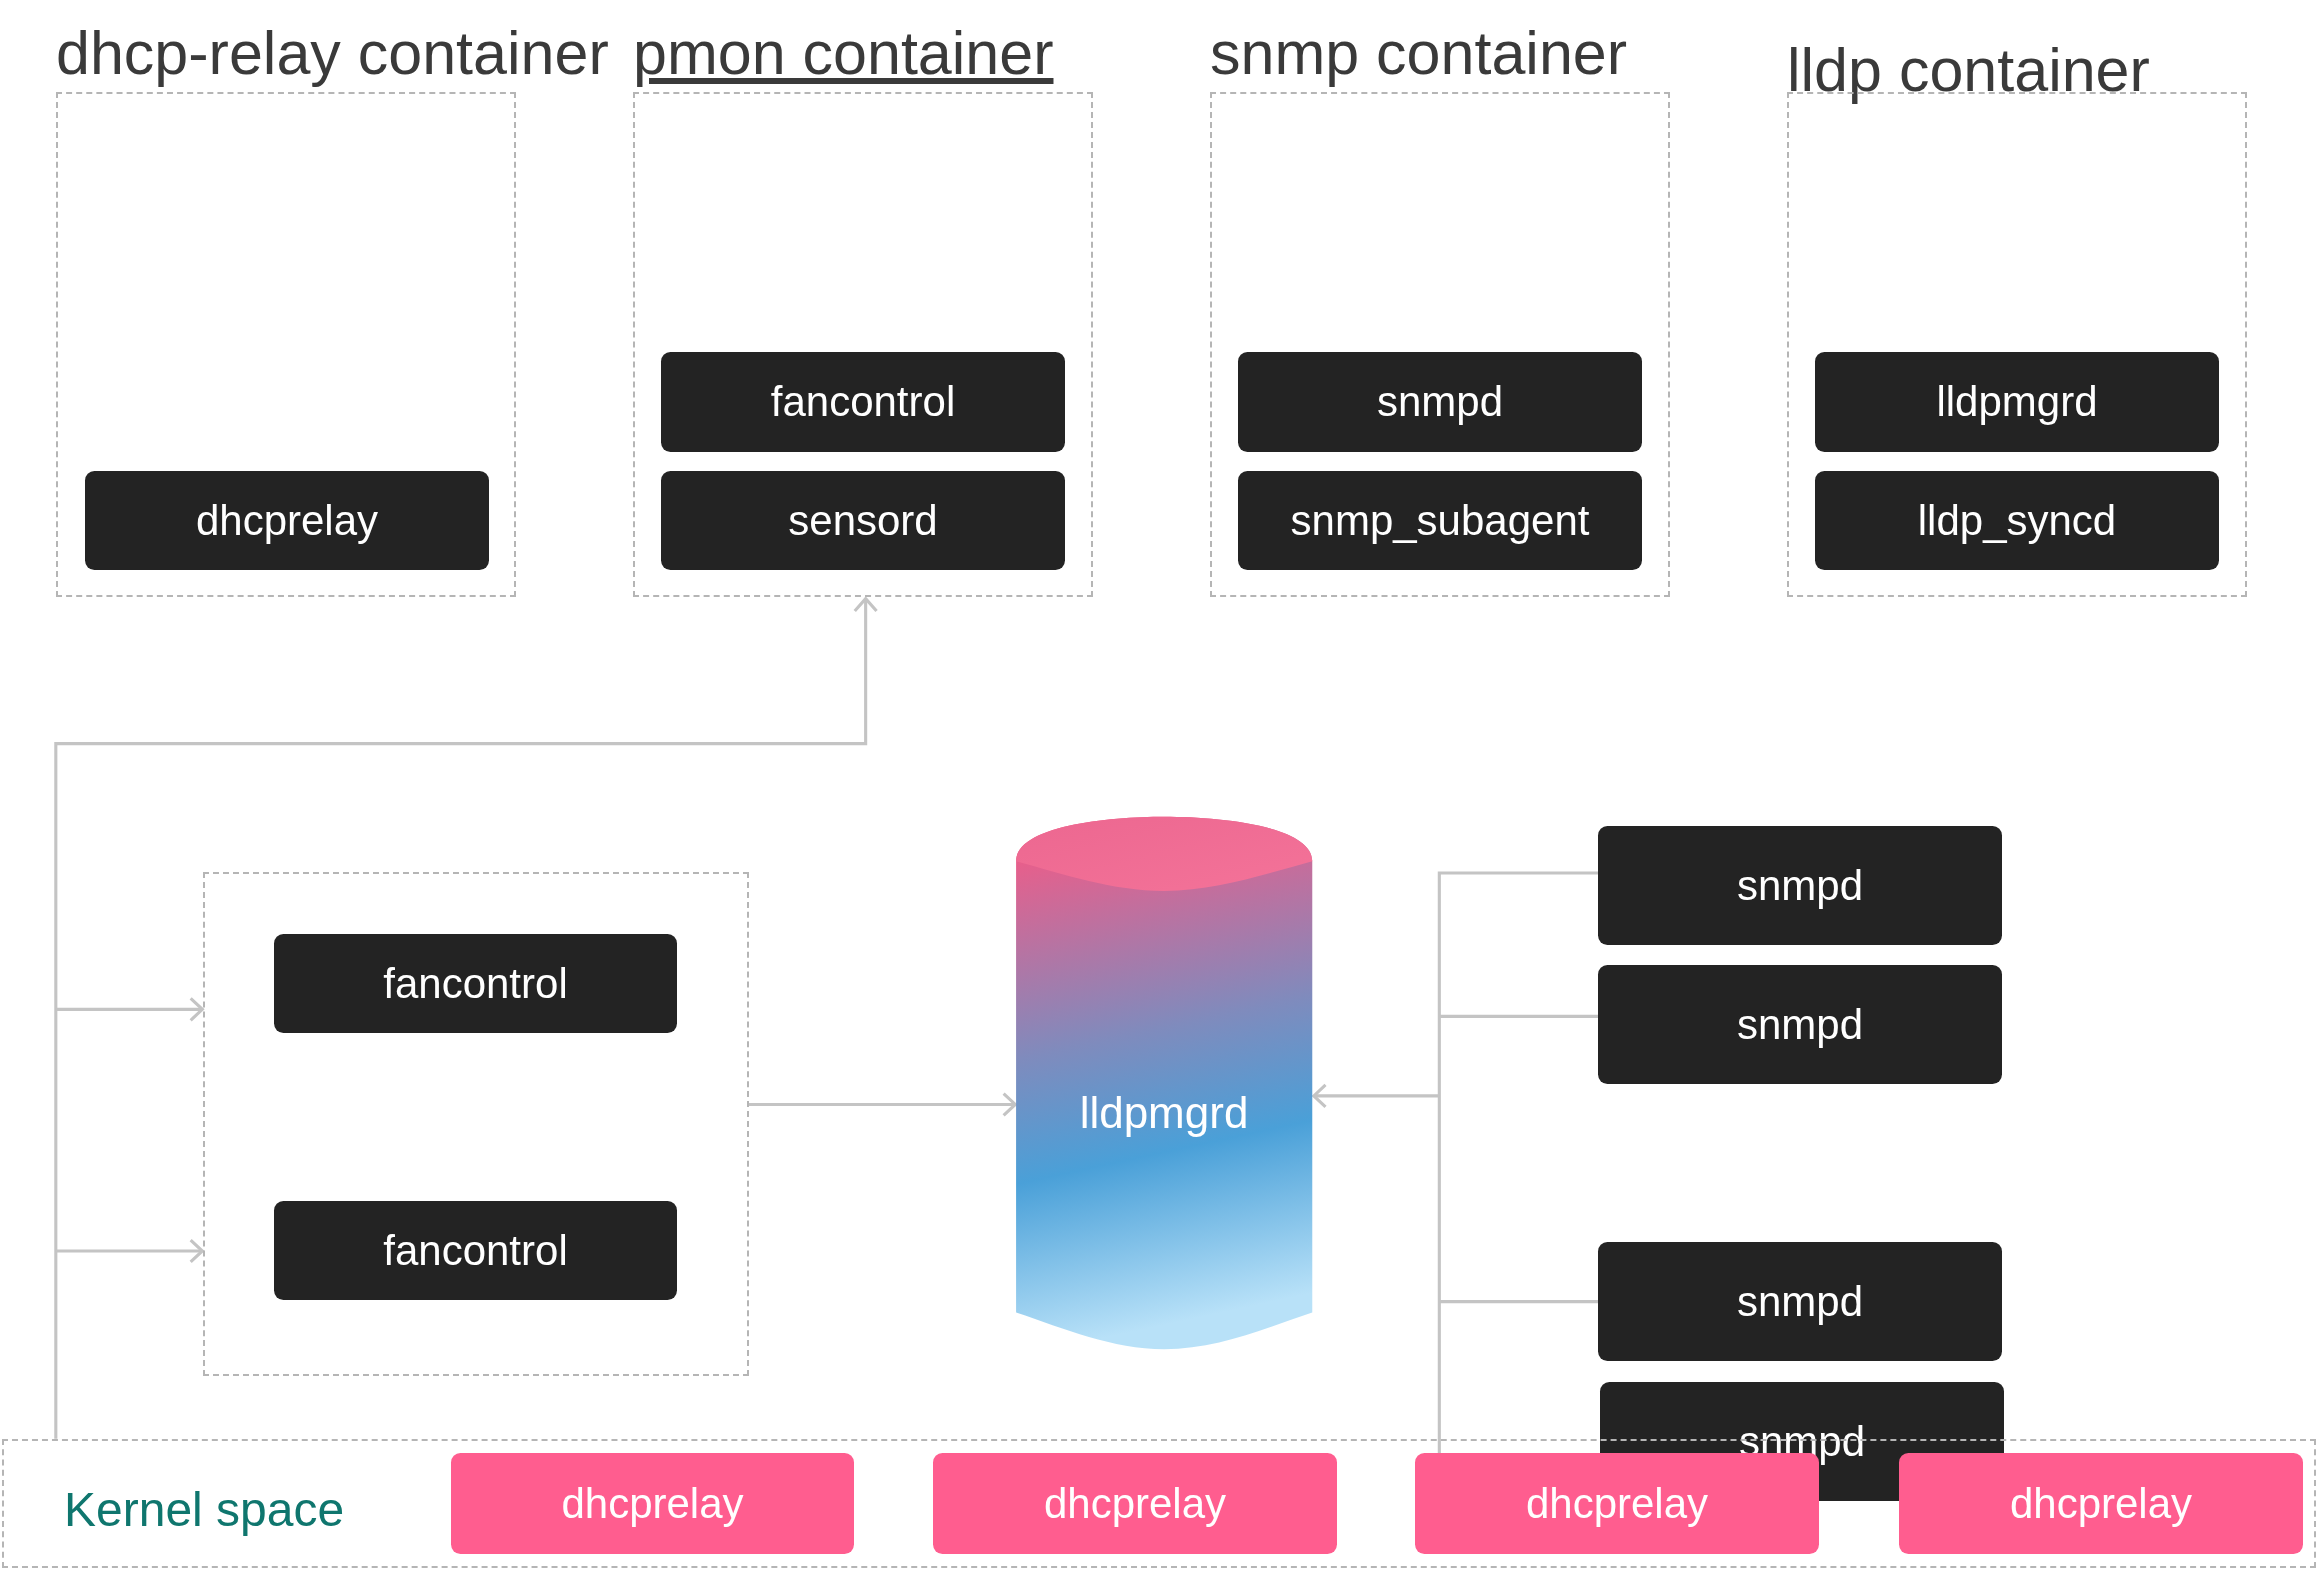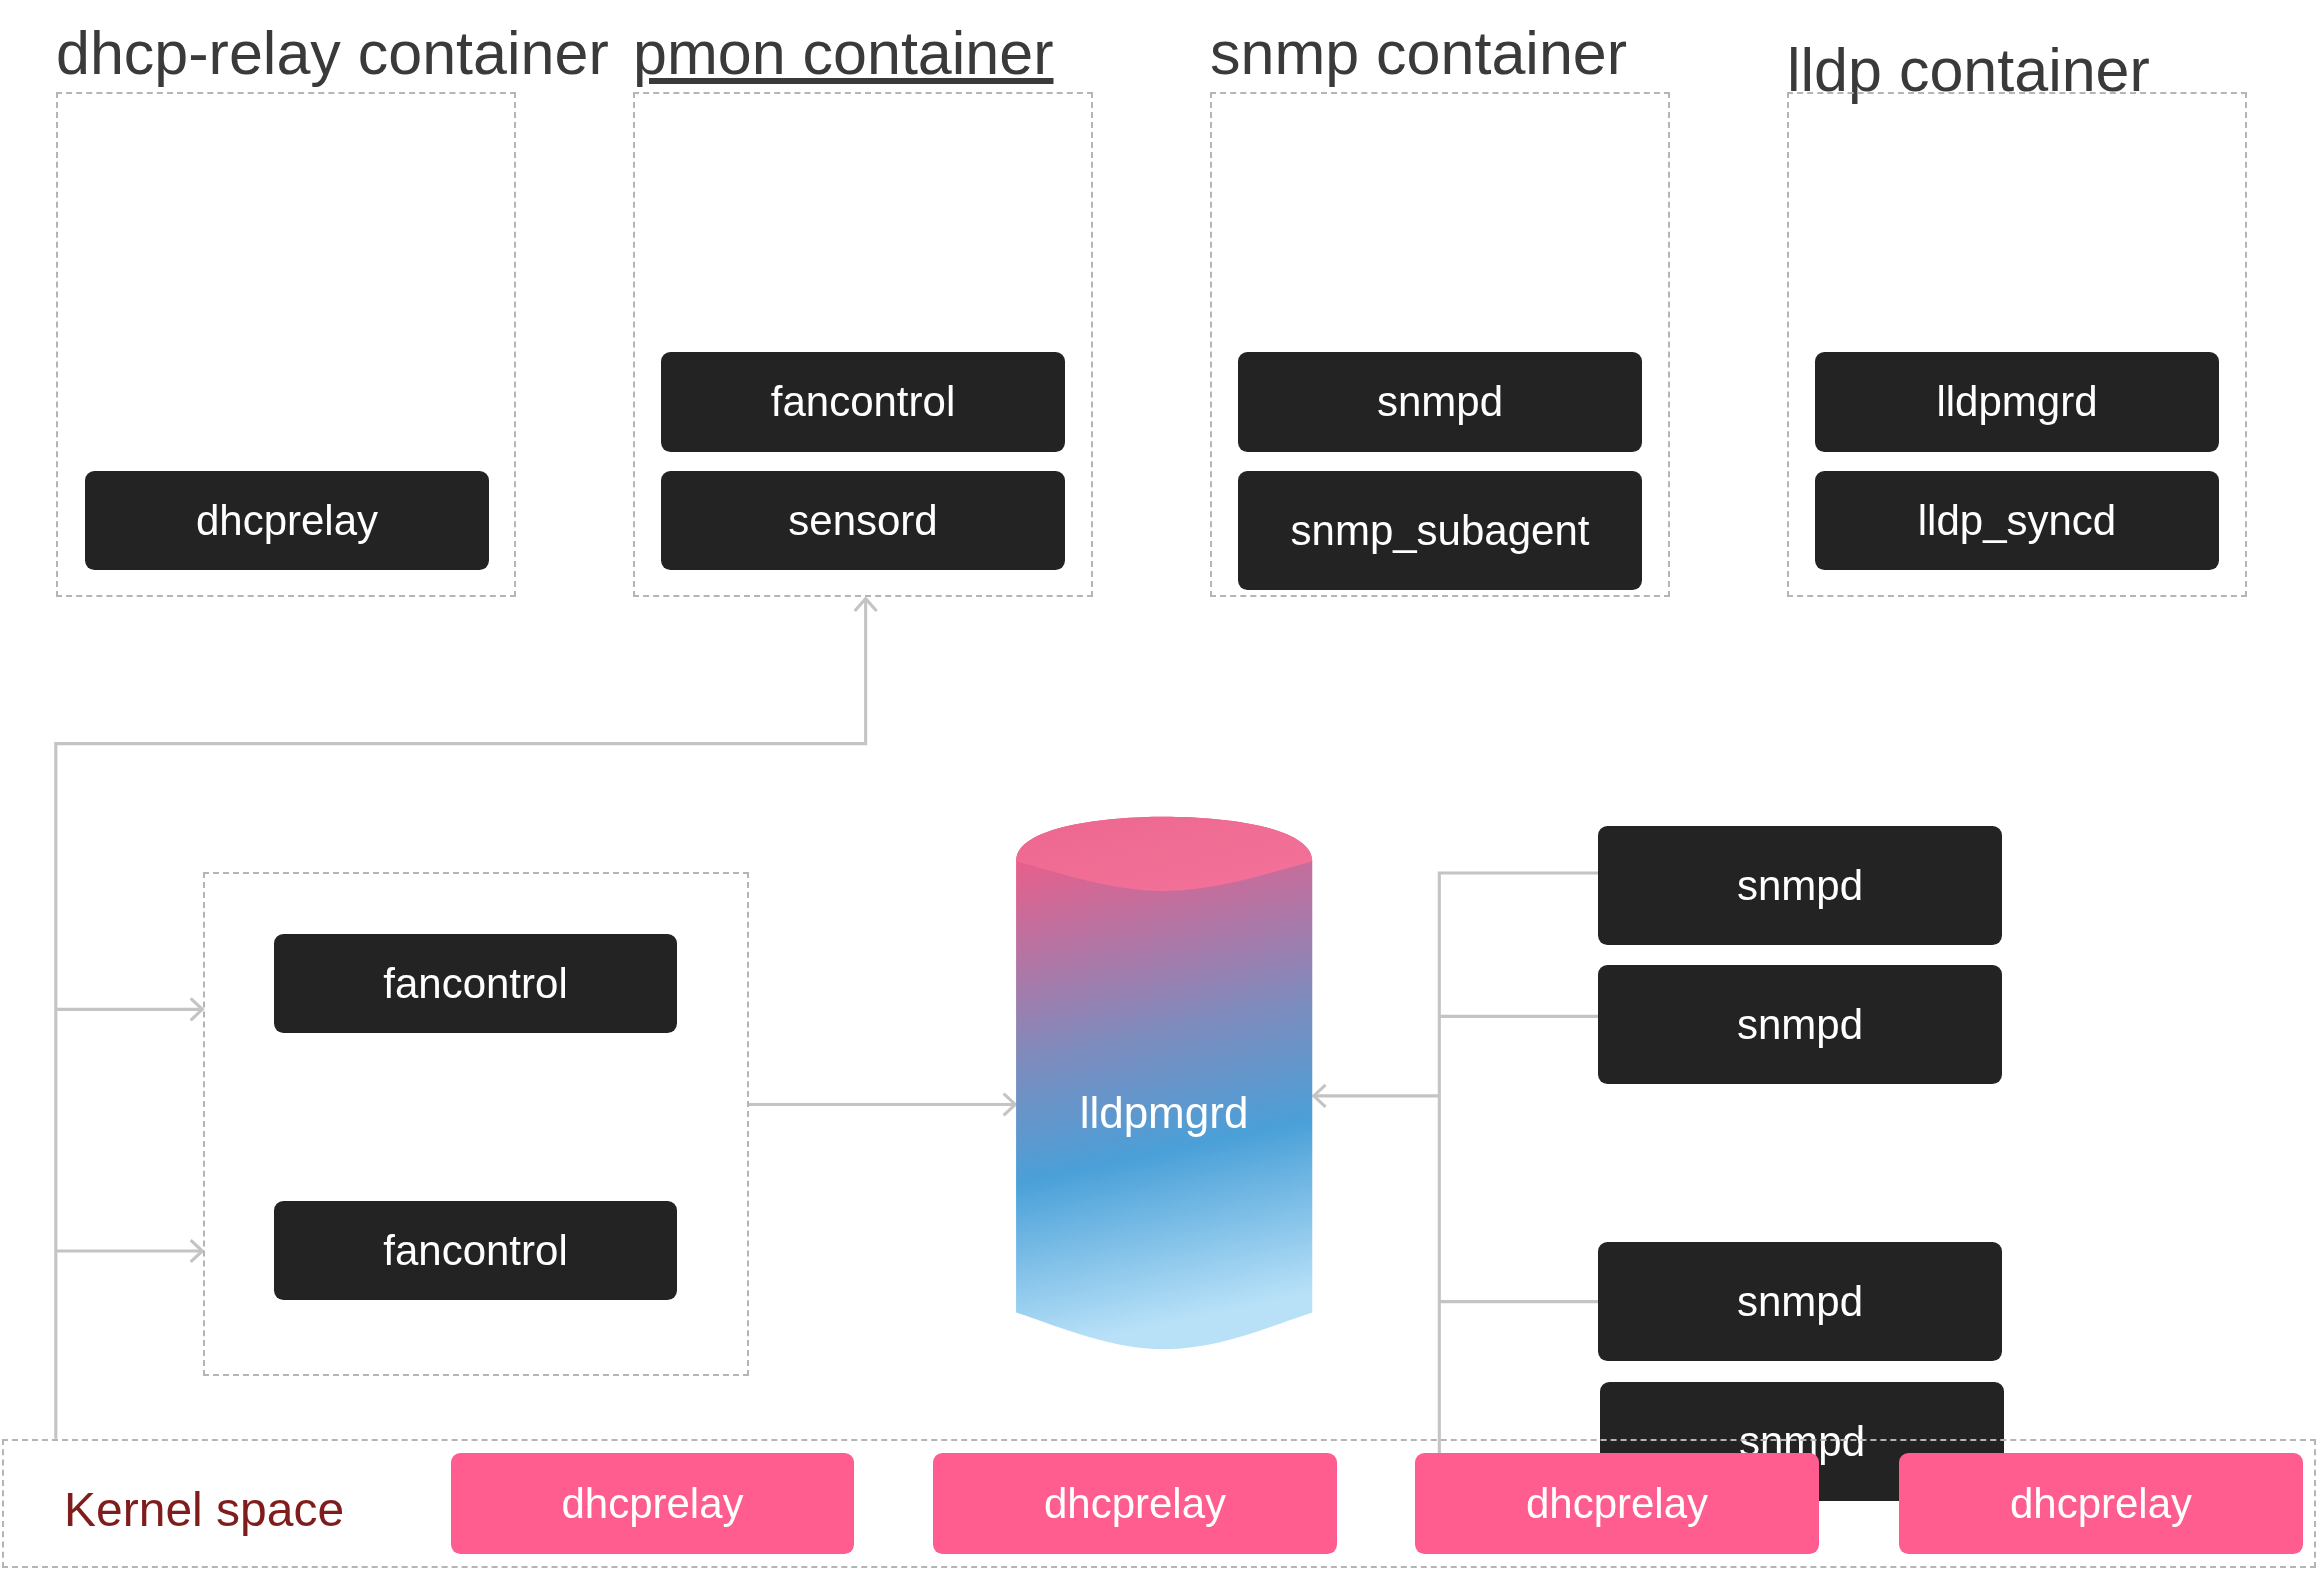--- a/index.html
+++ b/index.html
@@ -5,21 +5,21 @@
   html, body { margin: 0; padding: 0; background: #ffffff; }
   body { width: 2319px; height: 1569px; position: relative; overflow: hidden;
          font-family: "Liberation Sans", sans-serif; }
   .title { position: absolute; font-size: 61px; color: #3a3a3a; line-height: 1; white-space: nowrap; }
   .dash-box { position: absolute; box-sizing: border-box; border: 2.3px dashed #b5b5b5; }
   .pill { position: absolute; box-sizing: border-box; background: #232323; color: #ffffff;
           border-radius: 9.4px; display: flex; align-items: center; justify-content: center;
           font-size: 42px; white-space: nowrap; text-align: right; }
   .pill.pink { background: #ff5d8f; border-radius: 9.4px; }
   svg.wires { position: absolute; left: 0; top: 0; }
-  .kernel-label { position: absolute; font-size: 48px; color: #7f1d1d; line-height: 1; white-space: nowrap; }
+  .kernel-label { position: absolute; font-size: 48px; color: #0f766e; line-height: 1; white-space: nowrap; }
   .db-label { position: absolute; color: #ffffff; font-size: 44px; white-space: nowrap;
               transform: translate(-50%, -50%); }
 </style>
 </head>
 <body>
 
 <svg class="wires" width="2319" height="1569" viewBox="0 0 2974 2013">
   <defs>
     <linearGradient id="dbgrad" x1="0" y1="0" x2="0.12" y2="1">
       <stop offset="0" stop-color="#ff5580"></stop>
@@ -61,21 +61,21 @@
   <div class="title" style="left:633px;top:23.4px;text-decoration:underline;">pmon container</div>
   <div class="dash-box" style="left:633px;top:92px;width:460px;height:505px;"></div>
   <div class="pill" style="left:661px;top:352px;width:404px;height:100px;">fancontrol</div>
   <div class="pill" style="left:661px;top:471px;width:404px;height:99px;">sensord</div>
 </div>
 
 <div>
   <div class="title" style="left:1210px;top:23.4px;">snmp container</div>
   <div class="dash-box" style="left:1210px;top:92px;width:460px;height:505px;"></div>
   <div class="pill" style="left:1238px;top:352px;width:404px;height:100px;">snmpd</div>
-  <div class="pill" style="left:1238px;top:471px;width:404px;height:119px;">snmp_subagent</div>
+  <div class="pill" style="left:1238px;top:471px;width:404px;height:99px;">snmp_subagent</div>
 </div>
 
 <div>
   <div class="title" style="left:1787px;top:23.4px;margin-top:17px;">lldp container</div>
   <div class="dash-box" style="left:1787px;top:92px;width:460px;height:505px;"></div>
   <div class="pill" style="left:1815px;top:352px;width:404px;height:100px;">lldpmgrd</div>
   <div class="pill" style="left:1815px;top:471px;width:404px;height:99px;">lldp_syncd</div>
 </div>
 
 <div>

